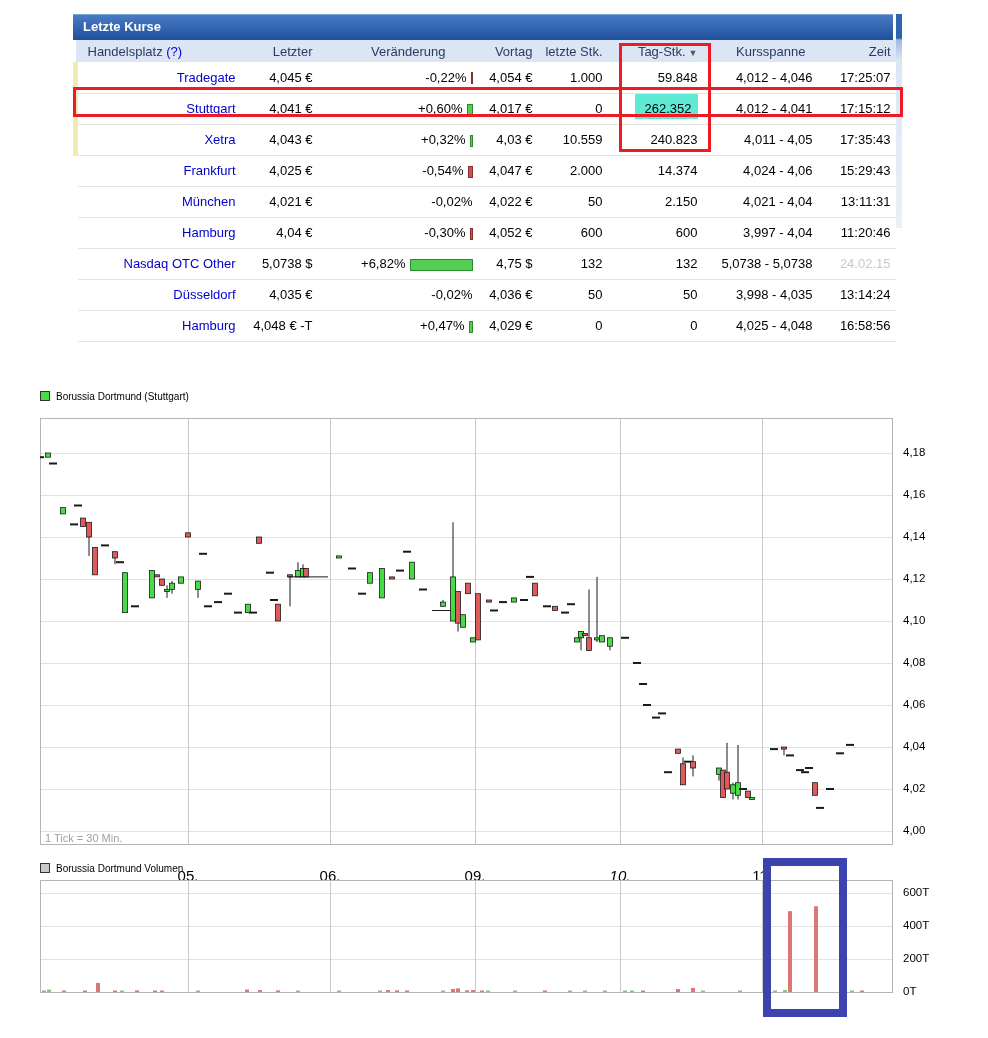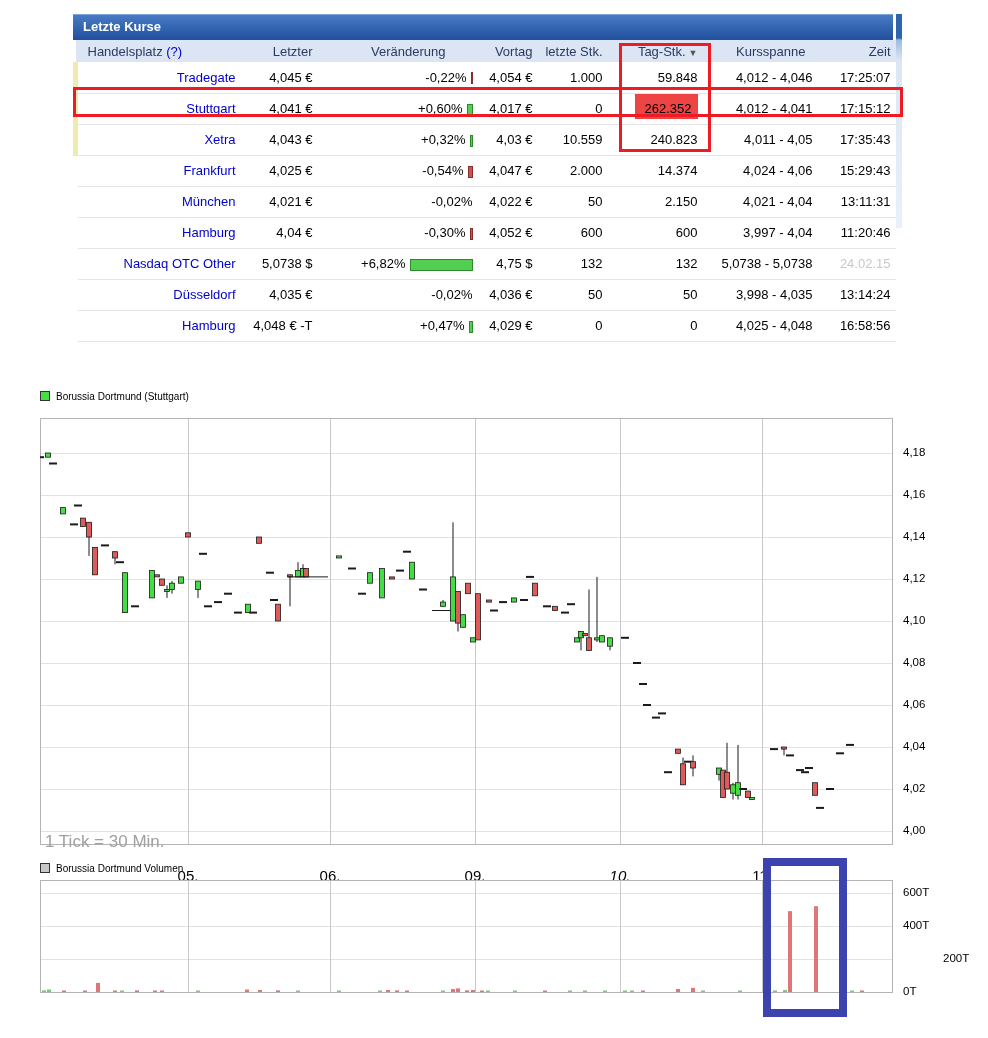--- a/index.html
+++ b/index.html
@@ -20,39 +20,39 @@
   table.quotes tbody tr{height:31px;border-bottom:1px solid #e4e4e4;background:transparent;margin-top:20px;}
   table.quotes td{text-align:right;padding-right:5px;}
   td.venue{text-align:left;padding-left:7px;border-left:5px solid transparent;}
   tr.marker td.venue{border-left-color:#f0ecb0;}
   .vlink{color:#0000cc;cursor:pointer;}
   td.chg{text-align:left;padding-left:0;}
   .pct{display:inline-block;width:82px;text-align:right;}
   .bar{display:inline-block;height:12px;vertical-align:middle;margin-left:4px;box-sizing:border-box;}
   .bar.up{background:#52cf52;border:1px solid #2c8a2c;}
   .bar.down{background:#cf5252;border:1px solid #8a2c2c;}
-  .hl{background:#ef4444;padding:20px 6px 3px 10px;}
+  .hl{background:#5eead4;padding:20px 6px 3px 10px;}
   .muted{color:#c9c9c9;}
   .help{color:#0000cc;}
   .sort-arrow{color:#555;font-size:9px;margin-left:3px;}
   .sliver{position:absolute;left:896px;top:14px;width:6px;height:214px;
     background:linear-gradient(#2e63ae 0px,#2e63ae 24px,#9db9de 26px,#dbe6f4 46px,#e9f0f9 214px);}
   
   .legend{position:absolute;font-size:10px;color:#000;}
   .legend .sq{display:inline-block;width:8px;height:8px;border:1px solid #333;margin-right:6px;vertical-align:-1px;}
   .sq-g{background:#44dd44;}
   .sq-gray{background:#c8c8c8;}
   .legend-price{left:40px;top:391px;}
   .legend-vol{left:40px;top:863px;}
   svg{position:absolute;}
   #pricechart{left:40px;top:410px;}
   #volchart{left:40px;top:876px;}
   .ylab{position:absolute;left:903px;font-size:11.5px;color:#000;}
   .xlab{position:absolute;width:30px;text-align:center;font-size:15px;color:#000;top:867px;}
-  .ticknote{position:absolute;left:45px;top:832px;font-size:17px;color:#a0a0a0;}
+  .ticknote{position:absolute;left:45px;top:832px;font-size:11px;color:#a0a0a0;}
   
   .box{position:absolute;box-sizing:border-box;pointer-events:none;z-index:6;}
   .red-box-col{left:619px;top:43px;width:92px;height:109px;border:3px solid #ed1c24;}
   .red-box-row{left:73px;top:87px;width:830px;height:30px;border:3px solid #ed1c24;}
   .blue-box{left:763px;top:858px;width:84px;height:159px;border:8px solid #3c43ae;}
 </style>
 </head>
 <body>
 
 <div class="screen">
@@ -403,21 +403,21 @@
       <rect x="773" y="990.5" width="4" height="1.5" fill="#7cc97c"></rect>
       <rect x="783" y="990.02" width="4" height="1.98" fill="#7cc97c"></rect>
       <rect x="788" y="911.15" width="4" height="80.85000000000001" fill="#dd7777"></rect>
       <rect x="814" y="906.2" width="4" height="85.8" fill="#dd7777"></rect>
       <rect x="850" y="990.5" width="4" height="1.5" fill="#7cc97c"></rect>
       <rect x="860" y="990.5" width="4" height="1.5" fill="#dd7777"></rect>
     </svg>
   <div id="vol-ylabels">
       <div class="ylab" style="top: 886px;">600T</div>
       <div class="ylab" style="top: 919px;">400T</div>
-      <div class="ylab" style="top: 952px; margin-left: 40px;">200T</div>
+      <div class="ylab" style="top: 952px;">200T</div>
       <div class="ylab" style="top: 985px;">0T</div>
     </div>
 
   <div class="box red-box-col"></div>
   <div class="box red-box-row"></div>
   <div class="box blue-box"></div>
 
 </div>
 
 </body></html>

